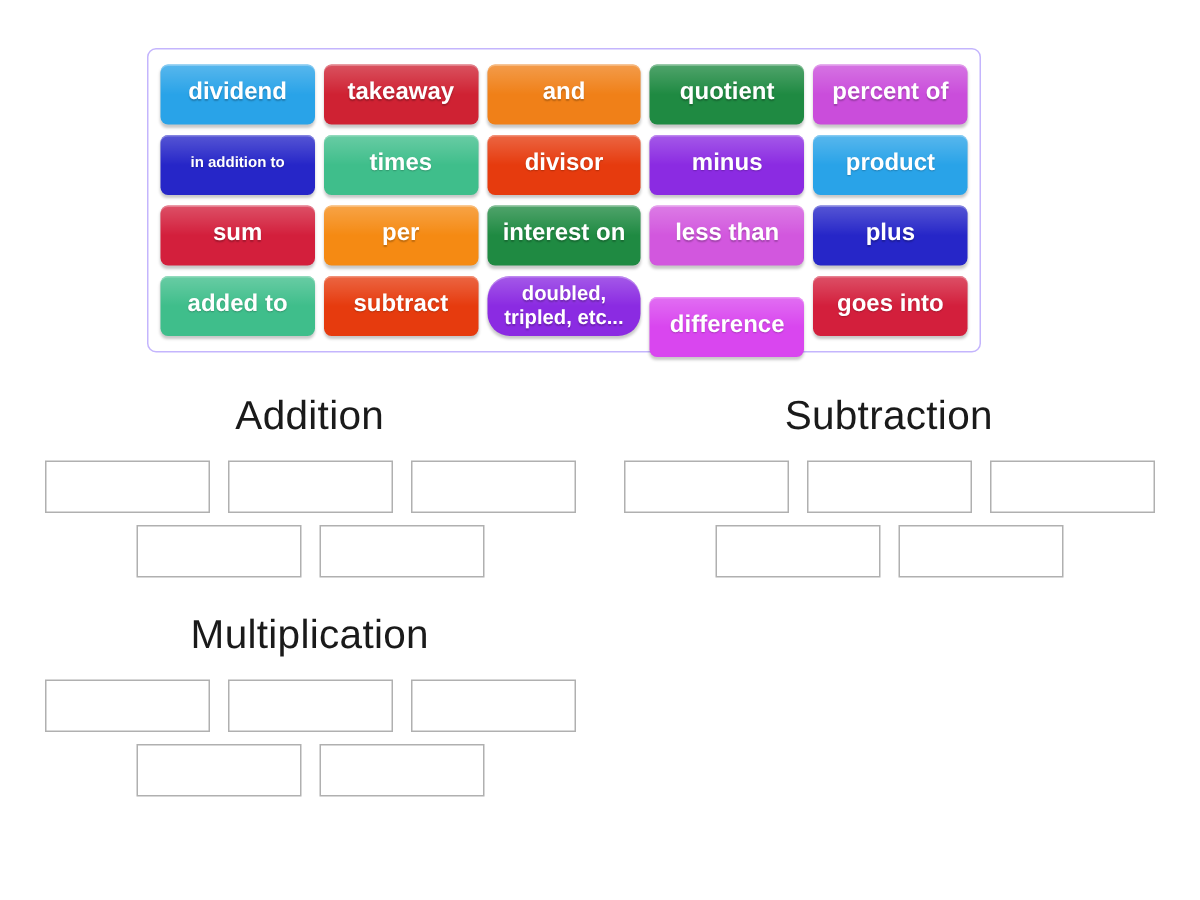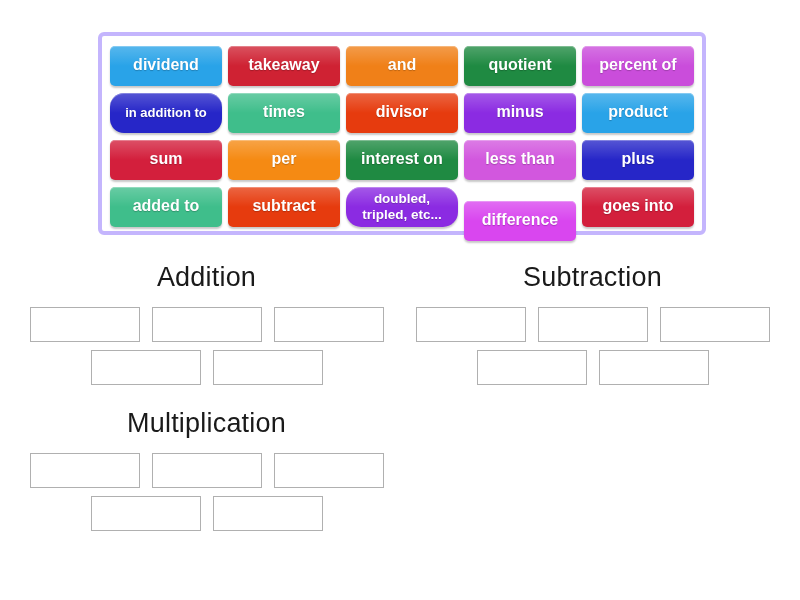--- a/index.html
+++ b/index.html
@@ -17,23 +17,23 @@
     width: 800px;
     height: 600px;
     background: #ffffff;
   }
 
   
   .wordbank {
     position: absolute;
     left: 98px;
     top: 32px;
-    width: 608px;
+    width: 556px;
     height: 203px;
-    border: 4px solid #c4b5fd;
+    border: 1px solid #c4b5fd;
     border-radius: 6px;
     background: #ffffff;
     box-sizing: border-box;
     padding: 6px 5px;
   }
 
   .wb-row {
     display: flex;
     height: 47px;
     align-items: center;
@@ -63,21 +63,21 @@
   }
   .tile::after {
     content: "";
     position: absolute;
     left: 0; right: 0; top: 0;
     height: 50%;
     background: linear-gradient(to bottom, rgba(255,255,255,0.22), rgba(255,255,255,0.0));
     pointer-events: none;
     border-radius: 5px 5px 0 0;
   }
-  .tile.small { font-size: 13px; border-radius: 14px; }
+  .tile.small { font-size: 10px; }
   .tile.two-line { font-size: 13.5px; line-height: 1.12; }
 
   
   .cat {
     position: absolute;
     width: 385px;
   }
   .cat-title {
     text-align: center;
     font-size: 27px;

